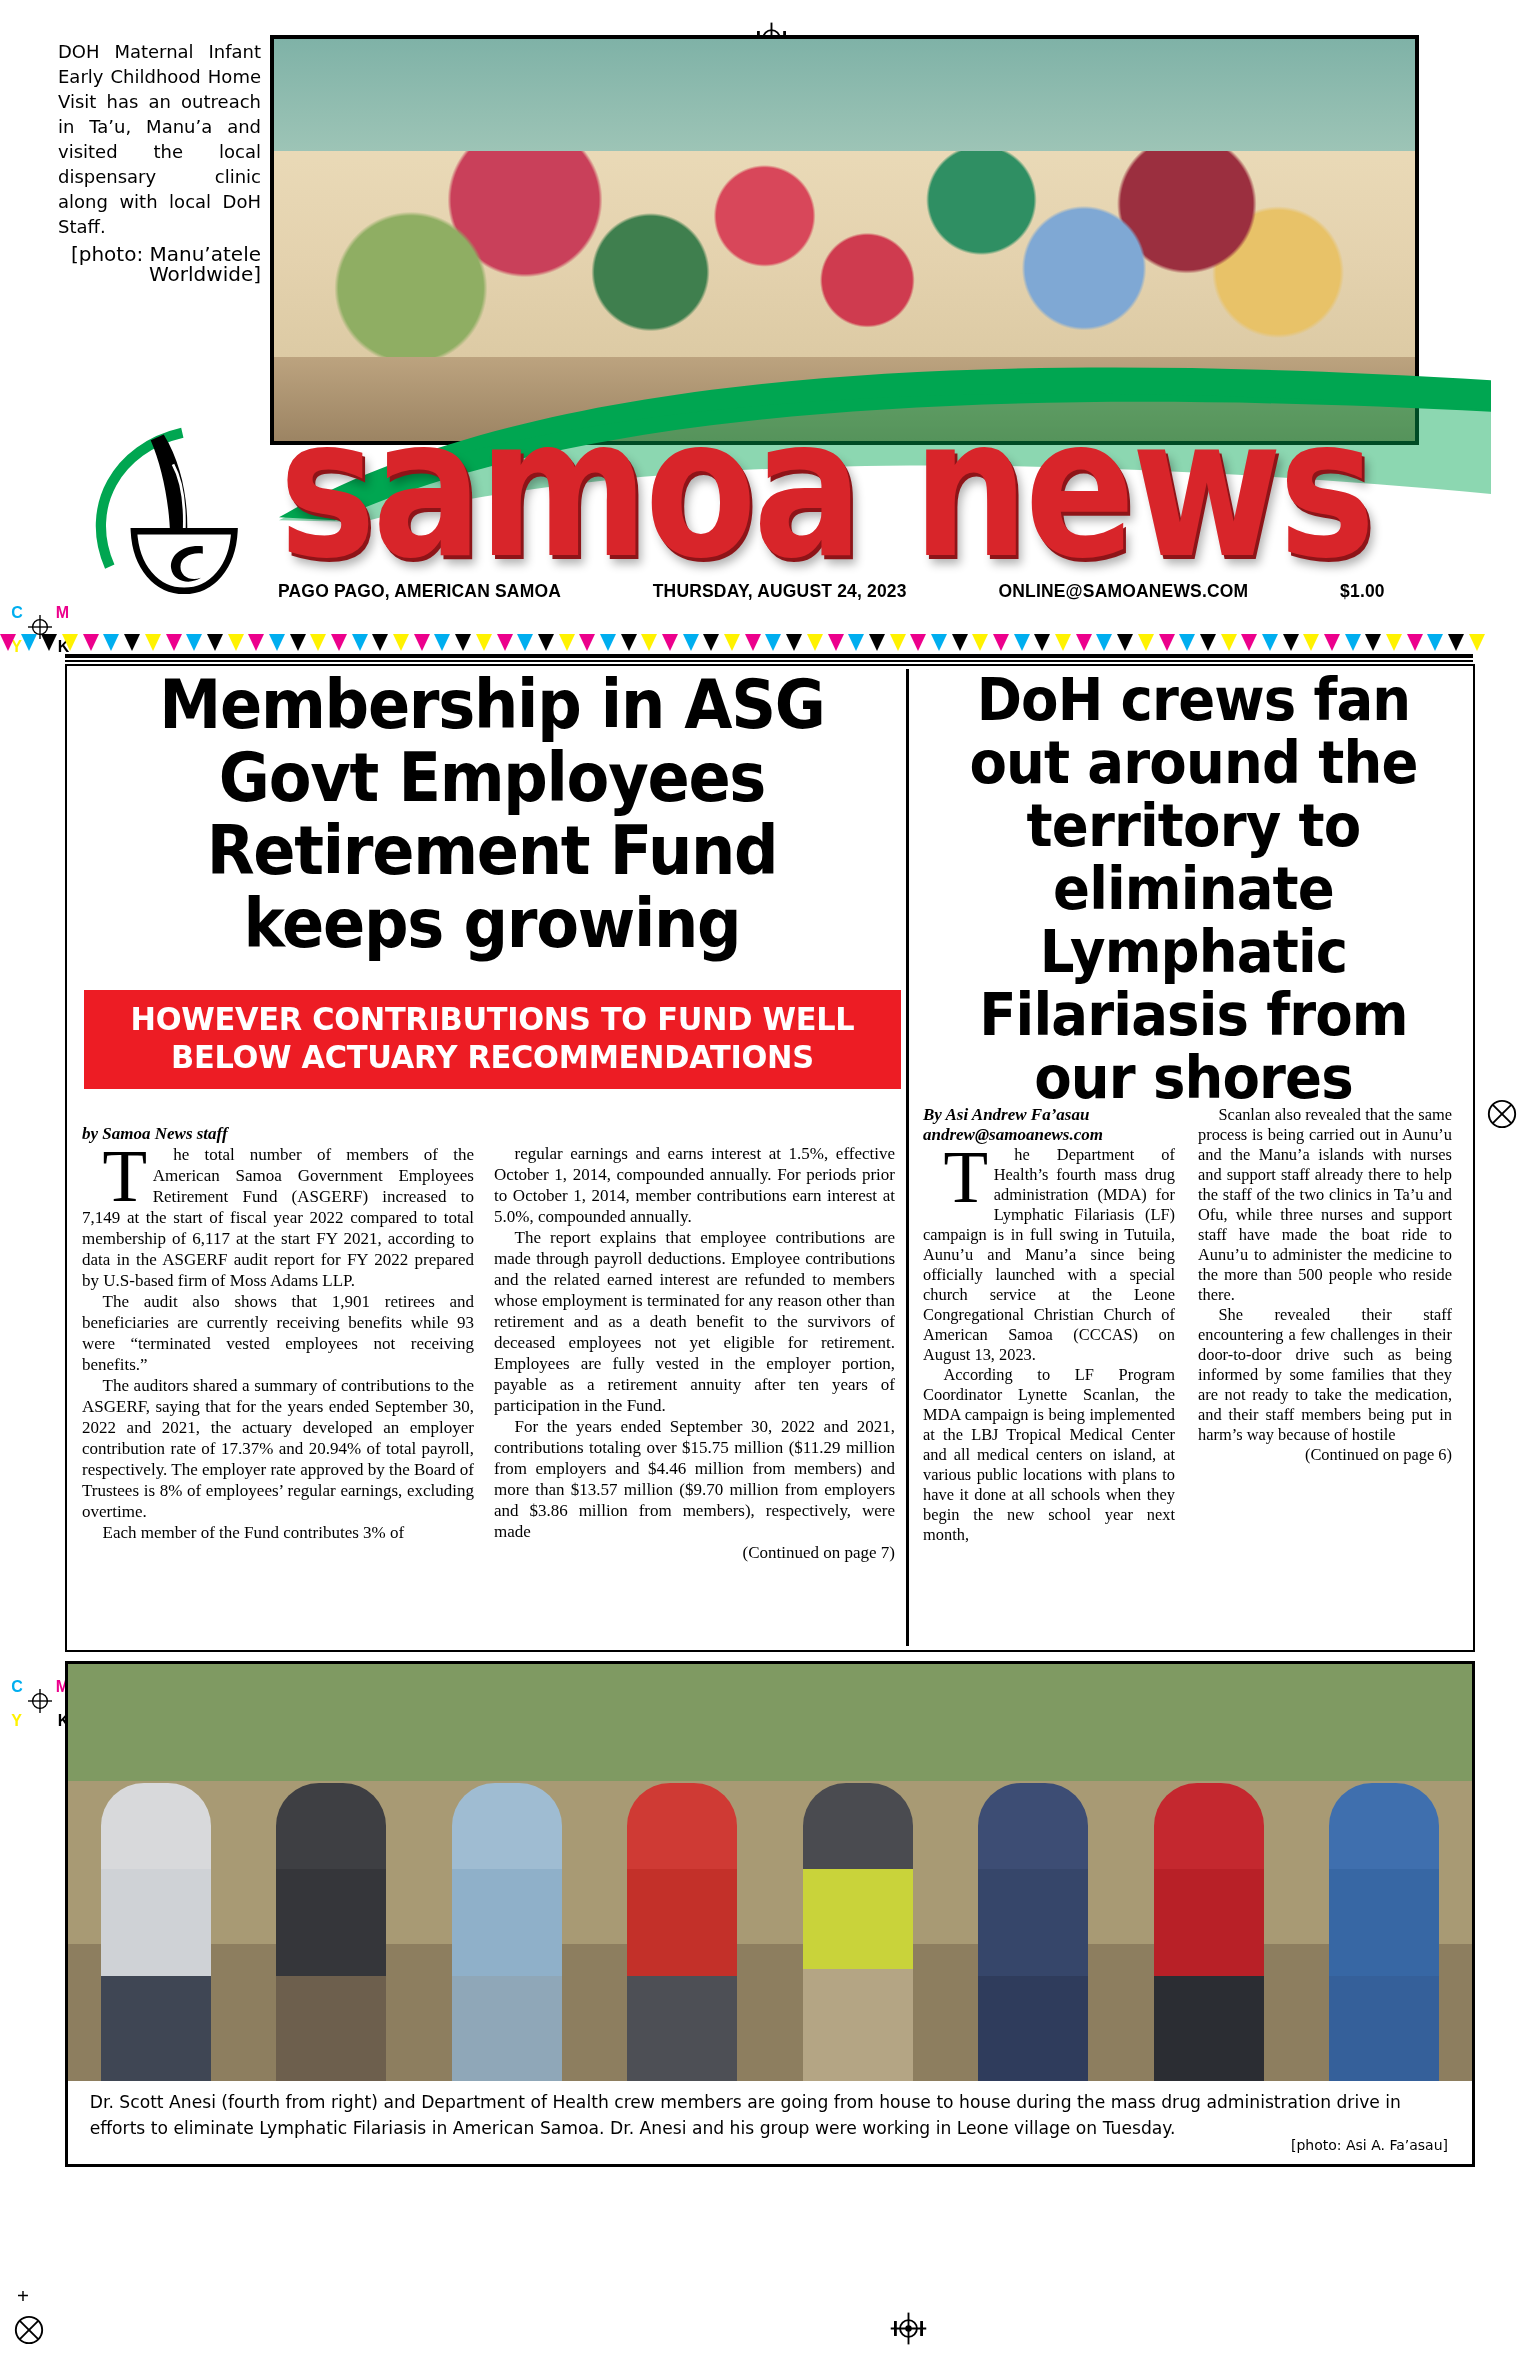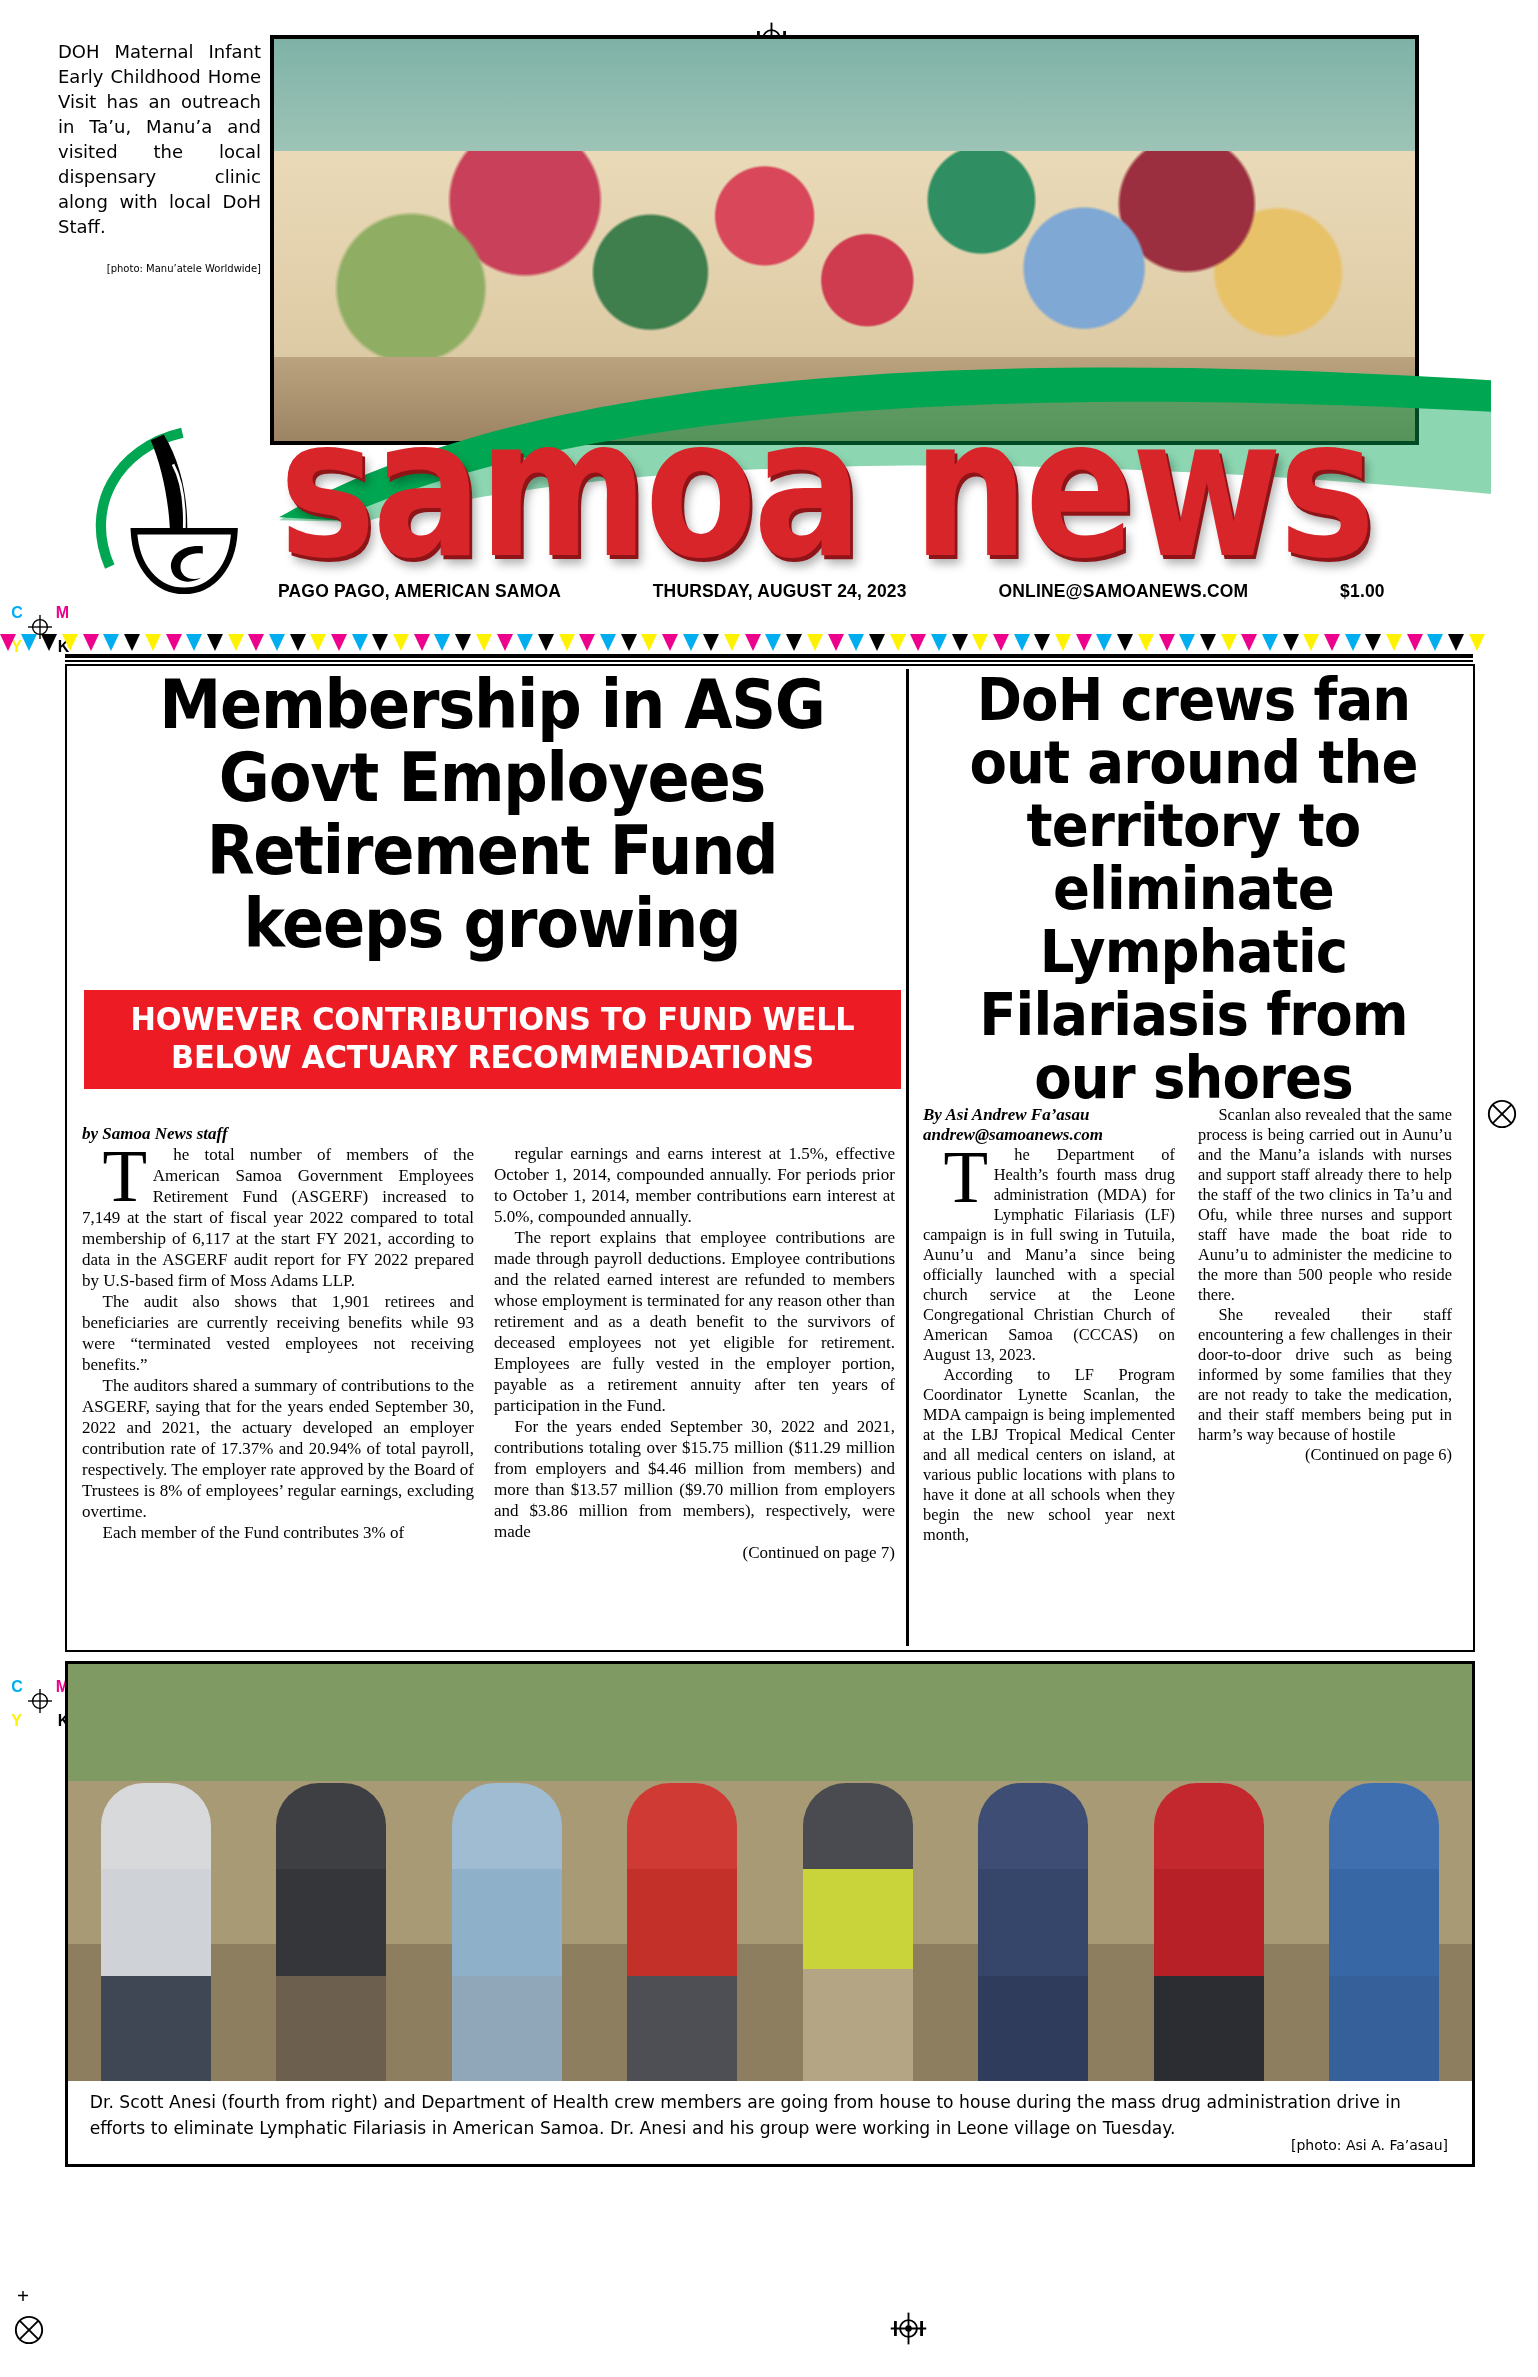--- a/index.html
+++ b/index.html
@@ -21,21 +21,21 @@
   .cmyk .tgt{position:absolute;left:17px;top:11.2px;width:24px;height:24px;}
 
   
   .teaser{
     position:absolute;left:58px;top:39px;width:203px;
     font-family:"DejaVu Sans",sans-serif;
     font-size:18px;line-height:25px;text-align:justify;color:#000;
   }
   .teaser .lead{text-indent:26px;}
   .teaser .credit{
-    display:block;text-align:right;font-size:10px;line-height:19.6px;margin-top:20px;
+    display:block;text-align:right;font-size:20px;line-height:19.6px;margin-top:6px;
   }
 
   
   .topphoto{
     position:absolute;left:270px;top:35px;width:1149px;height:410px;
     border:4.7px solid #000;box-sizing:border-box;overflow:hidden;background:#d9c9a5;
   }
   .topphoto .inner{position:absolute;inset:0;
     background:
       radial-gradient(circle at 12% 62%, #8fae63 0 7%, transparent 7.4%),

